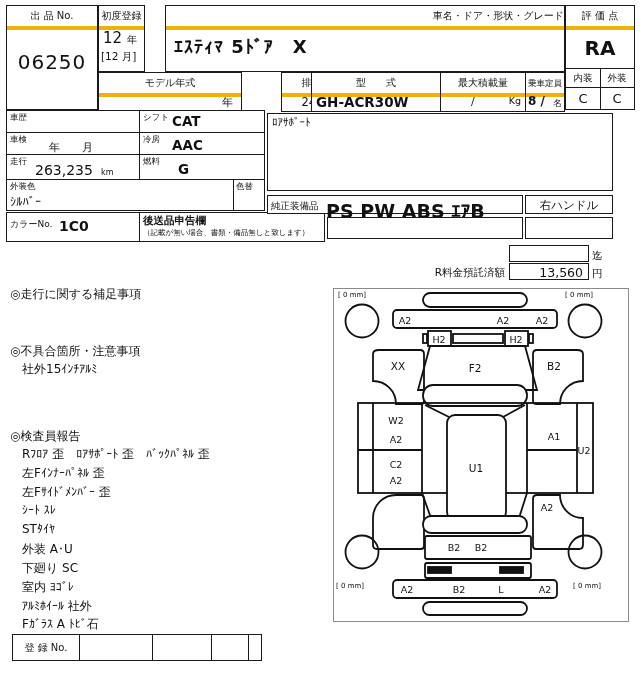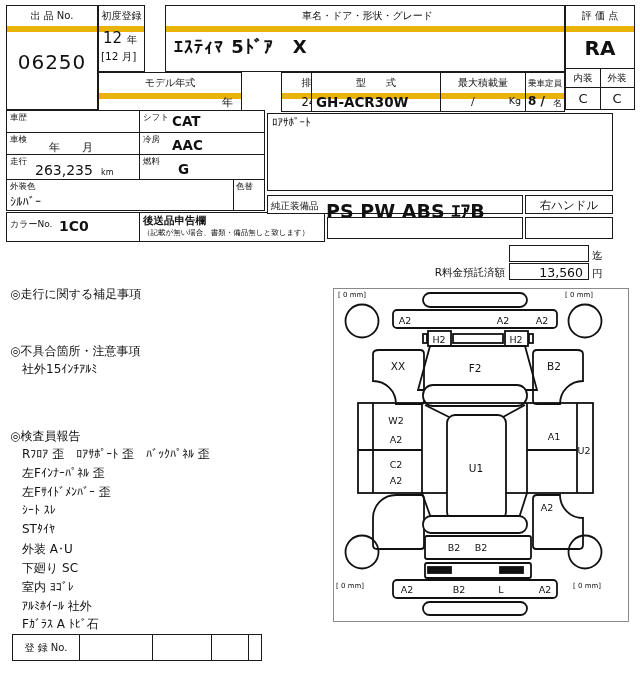--- a/index.html
+++ b/index.html
@@ -1,19 +1,19 @@
 <!DOCTYPE html>
 <html><head>
 <meta charset="utf-8">
 <style>
   html,body{margin:0;padding:0;background:#fff;}
   #sheet{position:relative;width:640px;height:680px;background:#fff;
     font-family:"DejaVu Sans","Liberation Sans",sans-serif;color:#111;}
   .box{position:absolute;border:1px solid #1a1a1a;background:#fff;box-sizing:border-box;}
-  .hd{display:block;text-align:center;font-size:10px;line-height:20px;border-bottom:6px solid #eab308;white-space:nowrap;overflow:hidden;}
+  .hd{display:block;text-align:center;font-size:10px;line-height:20px;border-bottom:4px solid #eab308;white-space:nowrap;overflow:hidden;}
   .tinylbl{position:absolute;top:1px;left:3px;font-size:8.5px;white-space:nowrap;}
   .note-line{position:absolute;font-size:12px;white-space:nowrap;}
   .rlabel{position:absolute;font-size:10.5px;text-align:right;white-space:nowrap;}
   svg text{font-family:"DejaVu Sans","Liberation Sans",sans-serif;fill:#111;}
 </style>
 </head>
 <body>
 
 <div id="sheet">
 
@@ -22,21 +22,21 @@
     <div style="position:absolute;top:44px;left:0;width:100%;text-align:center;font-size:20px;letter-spacing:1px;">06250</div>
   </div>
 
   <div class="box" style="left:98px;top:5px;width:47px;height:67px;">
     <span class="hd">初度登録</span>
     <div style="position:absolute;top:23px;left:4px;font-size:15px;"><span>12</span> <span style="font-size:10px;">年</span></div>
     <div style="position:absolute;top:44px;left:2px;font-size:10.5px;">[12 月]</div>
   </div>
 
   <div class="box" style="left:165px;top:5px;width:400px;height:67px;">
-    <span class="hd" style="text-align:center;padding-left:5px;">車名・ドア・形状・グレード</span>
+    <span class="hd" style="text-align:right;padding-left:5px;">車名・ドア・形状・グレード</span>
     <div style="position:absolute;top:30px;left:8px;font-size:18px;font-weight:bold;letter-spacing:1px;">ｴｽﾃｨﾏ 5ﾄﾞｱ　X</div>
   </div>
 
   <div class="box" style="left:98px;top:72px;width:144px;height:40px;">
     <span class="hd">モデル年式</span>
     <div style="position:absolute;top:22px;right:8px;font-size:11px;">年</div>
   </div>
   <div class="box" style="left:241px;top:72px;width:71px;height:40px;margin-left:40px;">
     <span class="hd">排気量</span>
     <div style="position:absolute;top:22px;right:4px;font-size:11.5px;">2400 cc</div>

